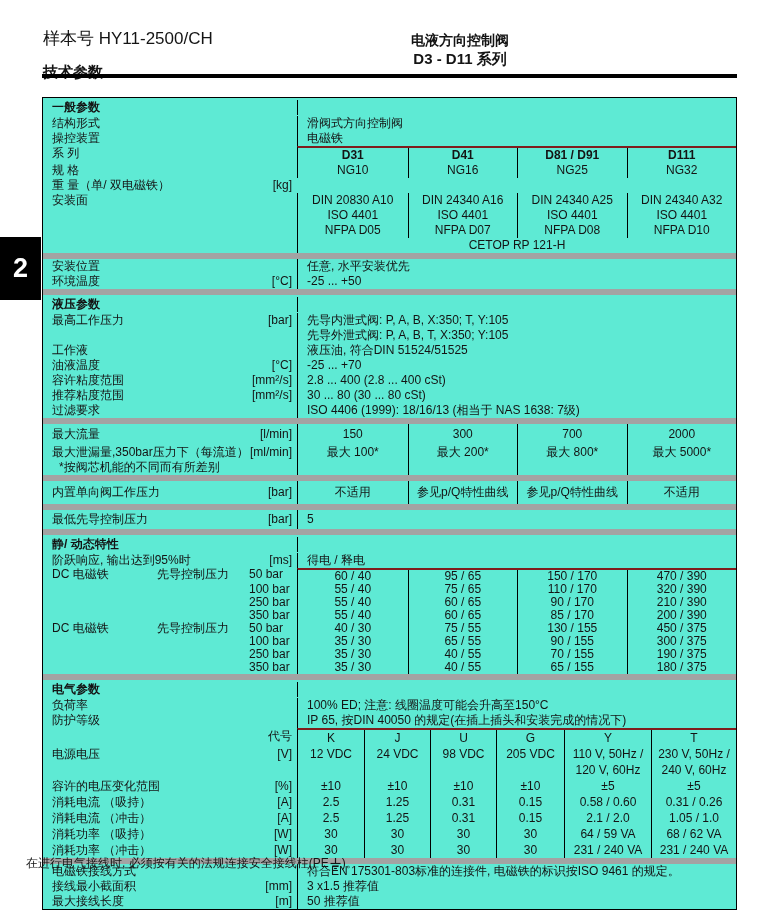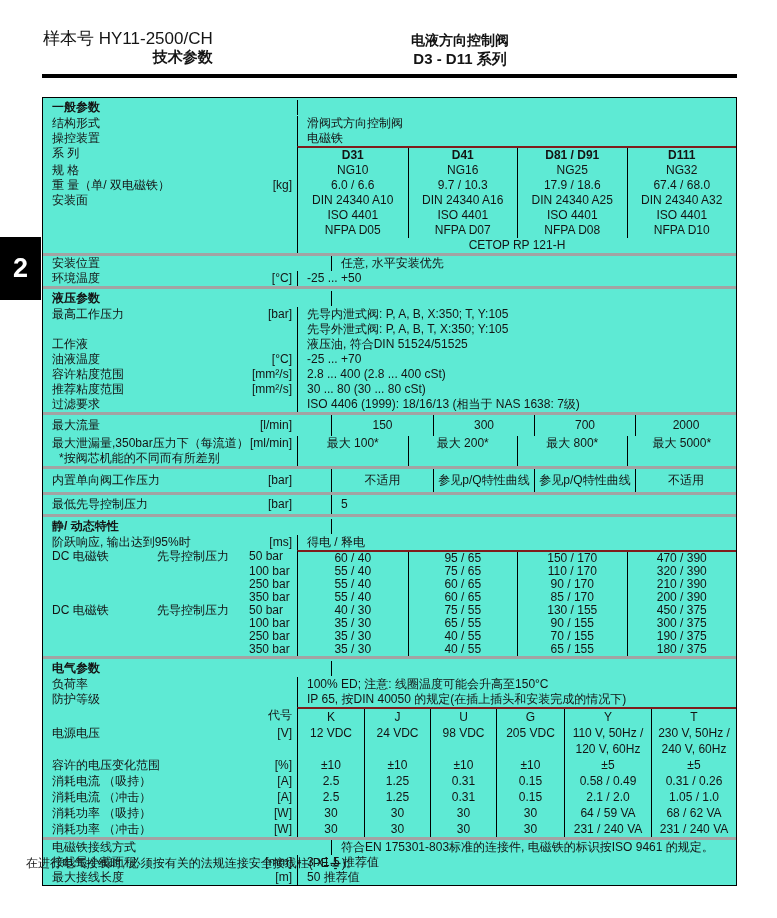--- a/index.html
+++ b/index.html
@@ -1,36 +1,36 @@
 <!DOCTYPE html>
 <html><head>
 <meta charset="utf-8">
 <style>
   html,body{margin:0;padding:0;background:#fff;}
   .page{position:relative;width:777px;height:918px;background:#ffffff;overflow:hidden;
         font-family:"Liberation Sans","DejaVu Sans",sans-serif;color:#141414;font-size:12px;line-height:15px;}
   
   .hdr-left{position:absolute;left:43px;top:31px;}
   .hdr-left .l1{font-size:17px;}
-  .hdr-left .l2{font-size:15px;font-weight:bold;margin-top:3px;text-align:right;}
+  .hdr-left .l2{font-size:15px;font-weight:bold;margin-top:18px;}
   .hdr-right{position:absolute;left:295px;top:33px;width:330px;text-align:center;font-weight:bold;}
   .hdr-right .l1{font-size:14px;}
   .hdr-right .l2{font-size:15px;margin-top:3px;}
   .rule{position:absolute;left:42px;top:74px;width:695px;height:4px;background:#000;}
   .tab2{position:absolute;left:0;top:237px;width:41px;height:63px;background:#000;color:#fff;
         display:flex;align-items:center;justify-content:center;font-size:27px;font-weight:bold;}
   
   .tbl{position:absolute;left:42px;top:97px;width:695px;border:1px solid #000;box-sizing:border-box;background:#5eead4;}
   .row{display:flex;align-items:stretch;}
   .lblcol{flex:0 0 254px;width:254px;display:flex;box-sizing:border-box;align-items:flex-start;}
   .lt{padding-left:9px;flex:1;}
   .lu{padding-right:5px;white-space:nowrap;text-align:right;}
   .valcol{flex:1;border-left:1px solid #000;box-sizing:border-box;}
   .vtext{padding-left:9px;}
-  .bt-full{border-top:3px solid #a3a3a3;gap:34px;}
+  .bt-full{border-top:6px solid #a3a3a3;}
   .bt-val > .valcol{border-top:2px solid #7f1d1d;}
   .sect .lt{font-weight:bold;}
   .r-title{padding-top:2px;padding-bottom:1px;}
   .center{text-align:center;}
   .bold{font-weight:bold;}
   
   .cols4{display:flex;height:100%;}
   .cols4>div{flex:1 1 25%;text-align:center;border-left:1px solid #000;box-sizing:border-box;}
   .cols4>div:first-child{border-left:none;}
   
@@ -123,37 +123,29 @@
         <div>NG25</div>
         <div>NG32</div>
       </div>
         </div>
     </div>
     <div class="row">
       <div class="lblcol">
         <div class="lt">重 量（单/ 双电磁铁）</div>
         <div class="lu">[kg]</div>
       </div>
-      <div class="valcol">
-          <div class="cols4">
-        <div>6.0 / 6.6</div>
-        <div>9.7 / 10.3</div>
-        <div>17.9 / 18.6</div>
-        <div>67.4 / 68.0</div>
-      </div>
-        </div>
     </div>
     <div class="row">
       <div class="lblcol">
           <div class="lt">安装面</div>
         </div>
       <div class="valcol">
           <div class="cols4 h3l">
         <div>
-          <div>DIN 24340 A10</div>
+          <div>DIN 20830 A10</div>
           <div>ISO 4401</div>
           <div>NFPA D05</div>
         </div>
         <div>
           <div>DIN 24340 A16</div>
           <div>ISO 4401</div>
           <div>NFPA D07</div>
         </div>
         <div>
           <div>DIN 24340 A25</div>
@@ -543,21 +535,21 @@
       <div class="lblcol">
         <div class="lt">消耗电流 （吸持）</div>
         <div class="lu">[A]</div>
       </div>
       <div class="valcol">
           <div class="cols6">
         <div class="w1">2.5</div>
         <div class="w2">1.25</div>
         <div class="w3">0.31</div>
         <div class="w4">0.15</div>
-        <div class="w5">0.58 / 0.49</div>
+        <div class="w5">0.58 / 0.60</div>
         <div class="w6">0.31 / 0.26</div>
       </div>
         </div>
     </div>
     <div class="row elc">
       <div class="lblcol">
         <div class="lt">消耗电流 （冲击）</div>
         <div class="lu">[A]</div>
       </div>
       <div class="valcol">

